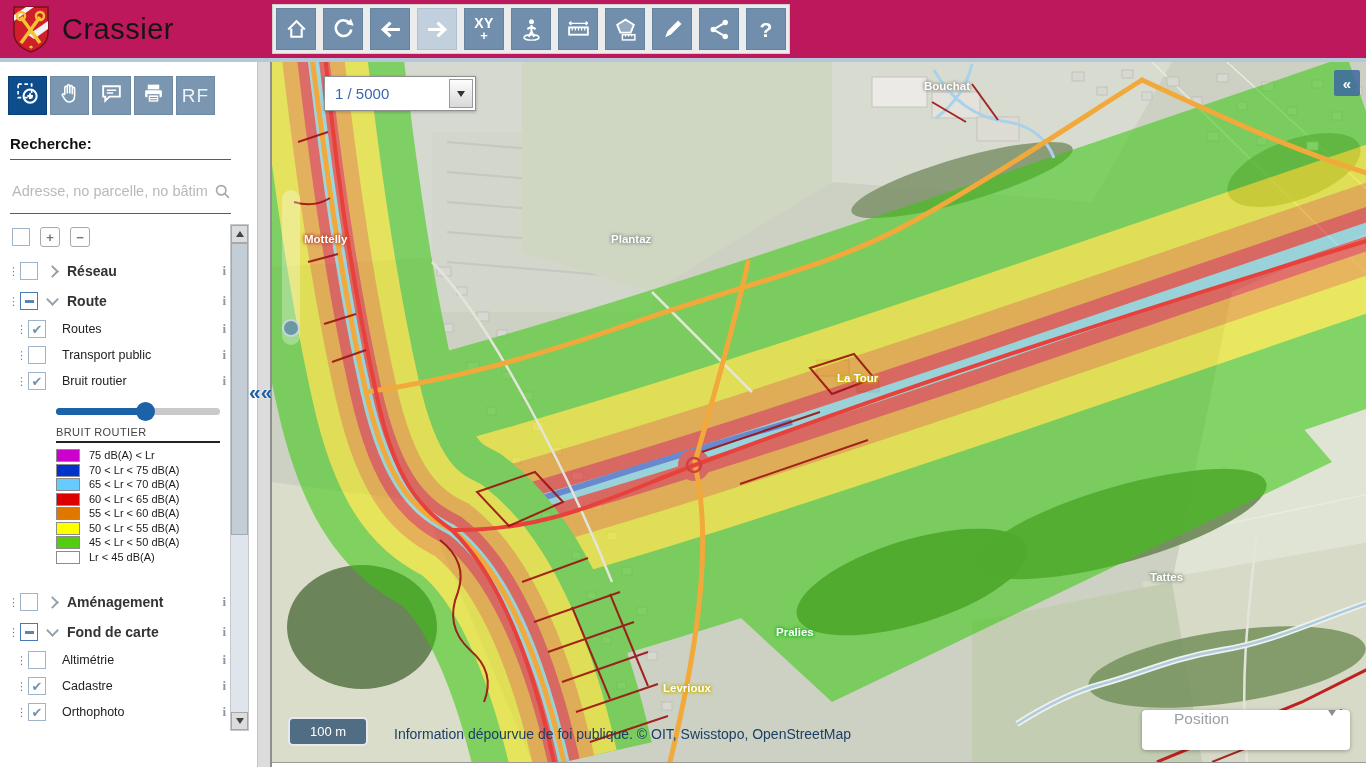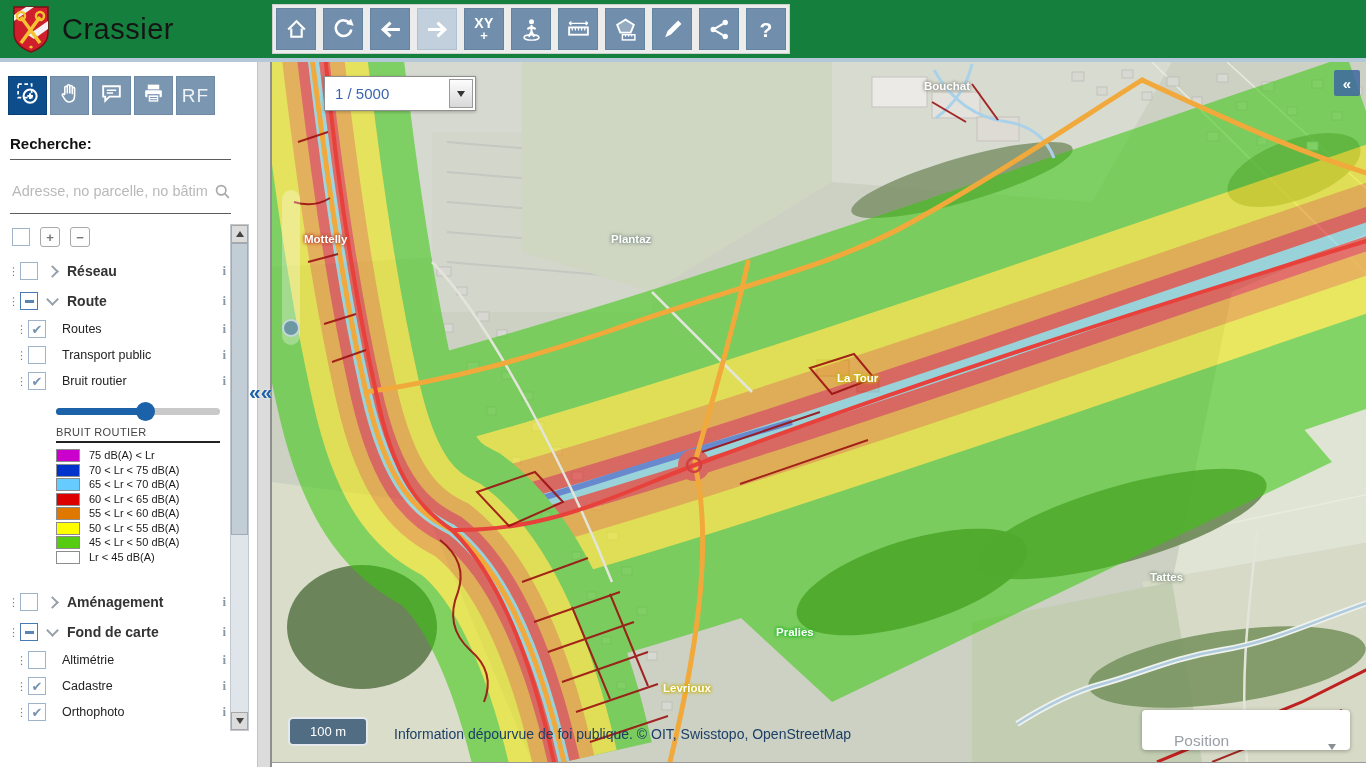--- a/index.html
+++ b/index.html
@@ -1,18 +1,18 @@
 <!DOCTYPE html>
 <html><head>
 <meta charset="utf-8">
 <style>
   html,body{margin:0;padding:0;width:1366px;height:767px;overflow:hidden;background:#fff;
     font-family:"Liberation Sans",sans-serif;-webkit-font-smoothing:antialiased;}
   
-  .header{height:58px;border-bottom:4px solid #b5c8da;display:flex;align-items:center;background:#15803d;}
+  .header{height:58px;border-bottom:4px solid #b5c8da;display:flex;align-items:center;background:#be185d;}
   .brand{display:flex;align-items:center;gap:12px;padding-left:12px;width:248px;}
   .brand .title{font-size:29px;color:#151515;letter-spacing:.5px;}
   .toolbar{display:flex;gap:7px;background:#ececec;border:1px solid #cfcfcf;padding:3px;margin-left:12px;}
   .tb-btn{width:38px;height:40px;background:#718fac;border:1px solid #64839f;display:flex;
     align-items:center;justify-content:center;color:#fff;cursor:pointer;flex-direction:column;line-height:1;}
   .tb-btn.light{background:#c2d0de;border-color:#b0c2d2;}
   .tb-btn svg{display:block}
   .tb-text{font-weight:bold;font-size:21px;}
   .xy-wrap{display:flex;flex-direction:column;align-items:center;}
   .xy-top{font-weight:bold;font-size:14px;letter-spacing:.5px;}
@@ -92,21 +92,21 @@
     border-radius:2px;cursor:pointer;}
   .zoomslider{position:absolute;left:10px;top:128px;width:18px;height:155px;background:rgba(255,255,255,.30);
     border-radius:9px;}
   .zoomslider .zknob{position:absolute;left:0px;bottom:8px;width:18px;height:18px;border-radius:50%;
     background:rgba(90,130,170,.75);border:2px solid rgba(255,255,255,.6);box-sizing:border-box;}
   .scalebar{position:absolute;left:16px;bottom:16px;width:76px;height:25px;background:rgba(42,77,112,.78);
     border:2px solid rgba(255,255,255,.85);border-radius:5px;color:#fff;font-size:13px;
     display:flex;align-items:center;justify-content:center;}
   .attribution{position:absolute;left:122px;bottom:20px;font-size:14px;color:#1c3f66;}
   .position-combo{position:absolute;right:16px;bottom:12px;width:208px;height:40px;background:#fff;border-radius:4px;
-    box-shadow:0 1px 4px rgba(0,0,0,.3);display:flex;align-items:flex-end;cursor:pointer;}
+    box-shadow:0 1px 4px rgba(0,0,0,.3);display:flex;align-items:flex-start;cursor:pointer;}
   .position-combo .val{flex:1;padding-left:32px;font-size:15.5px;color:#9aa0a6;}
   .position-combo .tri-dd{border-top-color:#8a8f94;margin-right:14px;}
 </style>
 </head>
 <body>
 
 <div class="header">
   <div class="brand">
     <svg width="38" height="48" viewBox="0 0 38 48">
       <path d="M2 2 h34 v26 c0 10 -9 16 -17 19 C11 44 2 38 2 28 Z" fill="#cf1f2c" stroke="#7a1016" stroke-width="1.5"></path>

